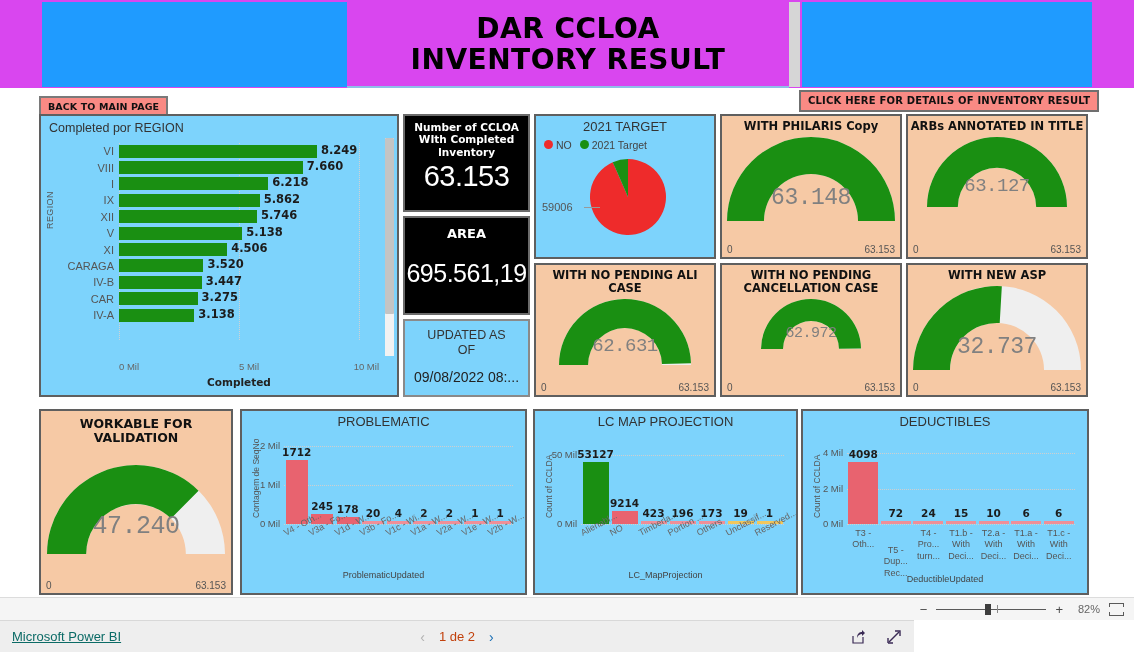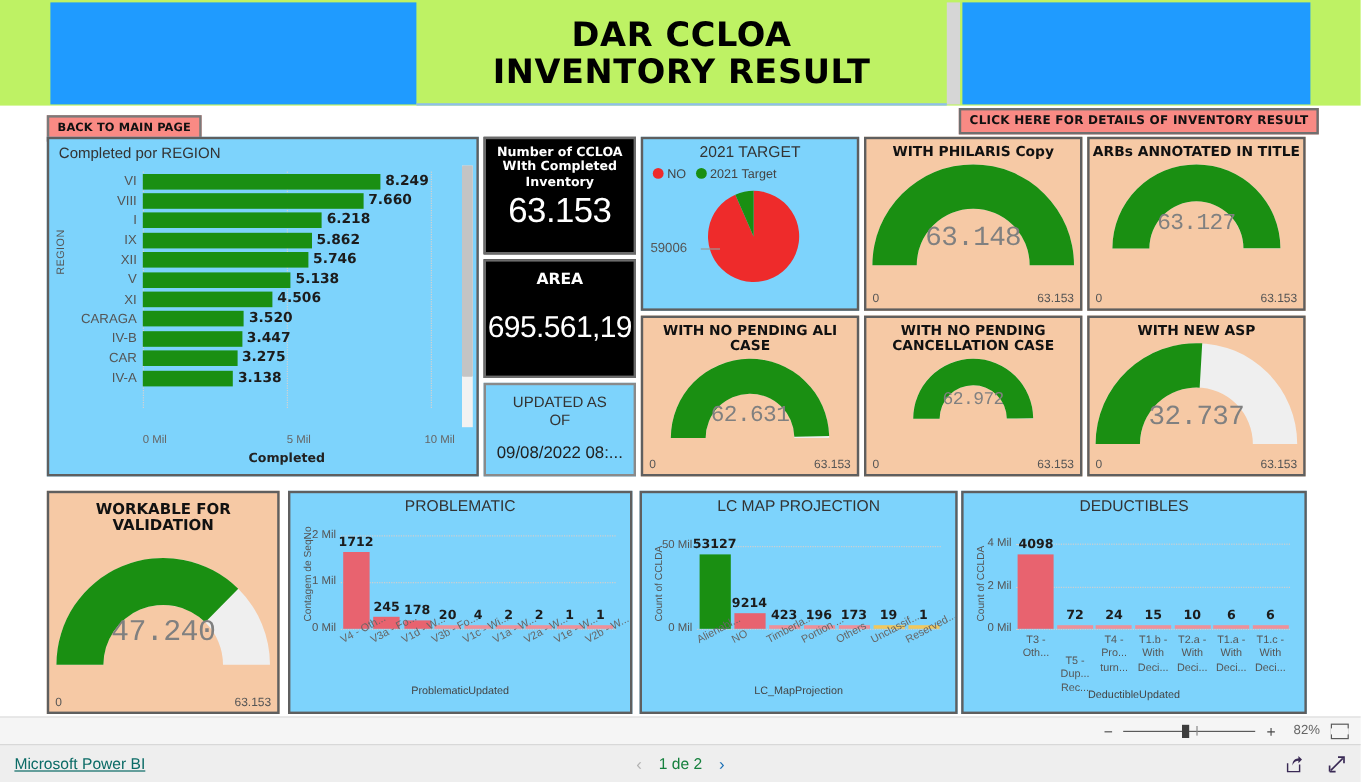--- a/index.html
+++ b/index.html
@@ -7,21 +7,21 @@
     width: 1134px; height: 652px;
     font-family: "Liberation Sans", sans-serif;
     background: #ffffff;
     overflow: hidden;
   }
   .page { position: relative; width: 1134px; height: 652px; background:#fff; }
 
   
   .header {
     position: absolute; left: 0; top: 0; width: 1134px; height: 88px;
-    background: #bef264;
+    background: #d946ef;
   }
   .hdr-blue-left {
     position: absolute; left: 42px; top: 2px; width: 305px; height: 85px;
     background: #1f9bff;
   }
   .hdr-blue-right {
     position: absolute; left: 802px; top: 2px; width: 290px; height: 85px;
     background: #1f9bff;
   }
   .hdr-divider {
@@ -250,35 +250,35 @@
   .zs-thumb { position: absolute; left: 44%; top: 1px; width: 6px; height: 11px; background: #3d3d3d; }
   .zoom-pct { font-size: 11px; color: #666; min-width: 28px; text-align: right; }
   .fitscreen-icon { width: 15px; height: 13px; border: 1px solid #5a5a5a; position: relative; }
   .fitscreen-icon::before, .fitscreen-icon::after {
     content: ""; position: absolute; top: 3px; width: 3px; height: 5px; background: #f5f5f5;
   }
   .fitscreen-icon::before { left: -1px; border-left:0; }
   .fitscreen-icon::after { right: -1px; }
 
   .statusbar {
-    position: absolute; left: 0; top: 620px; width: 1134px; height: 32px;
+    position: absolute; left: 0; top: 620px; width: 914px; height: 32px;
     background: #eeeeee; border-top: 1px solid #d8d8d8;
     display: flex; align-items: center;
   }
   .pbi-link {
     position: absolute; left: 12px;
     font-size: 13px; color: #0b6b66; text-decoration: underline; cursor: pointer;
   }
   .pager {
     position: absolute; left: 0; right: 0; display: flex; justify-content: center;
     align-items: center; gap: 14px;
   }
   .pg-arrow { font-size: 14px; color: #1a6fb5; cursor: pointer; }
   .pg-arrow.dim { color: #b2b2b2; }
-  .pg-label { font-size: 13px; color: #15803d; }
+  .pg-label { font-size: 13px; color: #c2410c; }
   .sb-right { position: absolute; right: 12px; display: flex; align-items: center; gap: 20px; }
   .sb-icon { cursor: pointer; color: #3a2a55; }
 </style>
 </head>
 <body>
 
 <div class="page">
 
   <div class="header">
     <div class="hdr-blue-left"></div>

